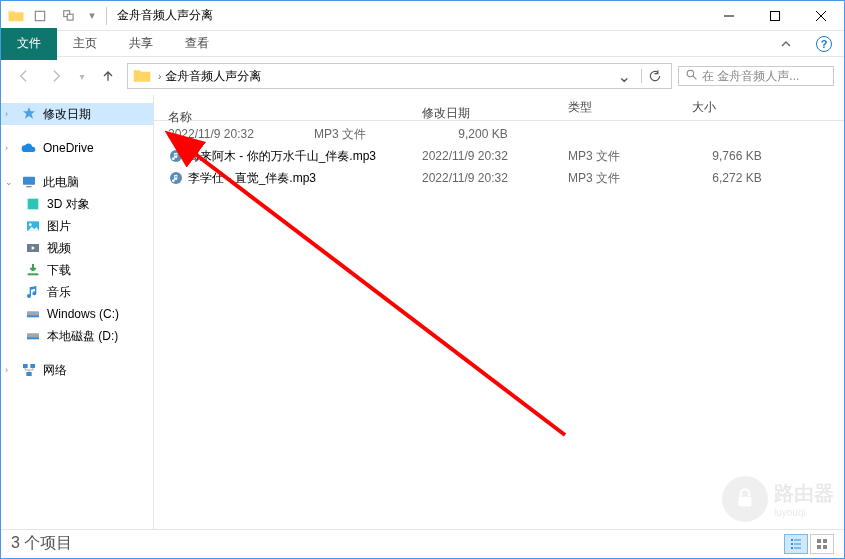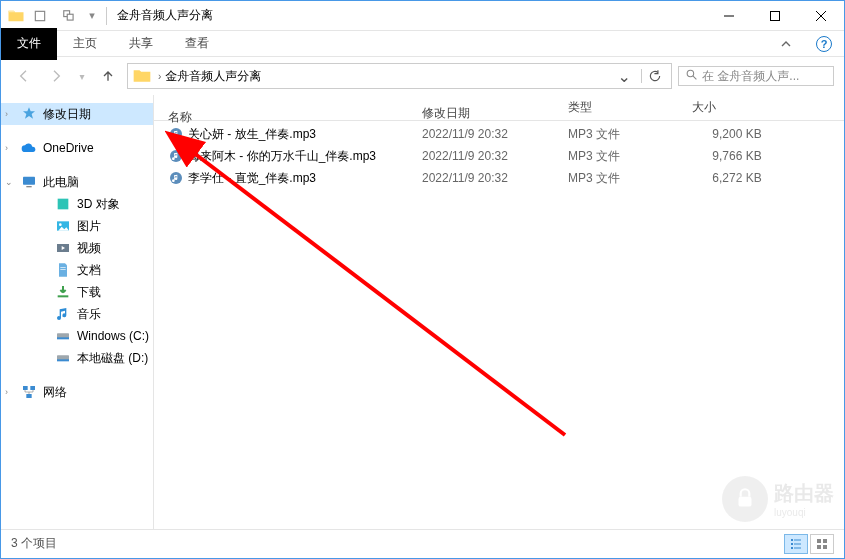--- a/index.html
+++ b/index.html
@@ -9,21 +9,21 @@
 .titlebar-icons { display: flex; align-items: center; gap: 1px; padding-left: 6px; }
 .titlebar-icons .folder-small { width: 18px; height: 18px; }
 .quick-btn { width: 28px; height: 24px; display: flex; align-items: center; justify-content: center; color: #555; font-size: 11px; }
 .title-sep { width: 1px; height: 18px; background: #ccc; margin: 0 6px; }
 .title-text { font-size: 12px; color: #000; margin-left: 4px; }
 .win-controls { margin-left: auto; display: flex; }
 .win-btn { width: 46px; height: 28px; display: flex; align-items: center; justify-content: center; color: #000; }
 .win-btn svg { width: 10px; height: 10px; }
 
 .ribbon { height: 26px; background: #fff; display: flex; align-items: center; border-bottom: 1px solid #e5e5e5; }
-.ribbon-tab-file { background: #000000; color: #fff; font-size: 12px; padding: 16px 16px; height: 32px; display: flex; align-items: center; }
+.ribbon-tab-file { background: #0f766e; color: #fff; font-size: 12px; padding: 16px 16px; height: 32px; display: flex; align-items: center; }
 .ribbon-tab { font-size: 12px; color: #444; padding: 0 16px; height: 26px; display: flex; align-items: center; }
 .ribbon-right { margin-left: auto; display: flex; }
 .ribbon-caret { width: 36px; display: flex; align-items: center; justify-content: center; color: #666; }
 .ribbon-help { width: 36px; display: flex; align-items: center; justify-content: center; color: #1979ca; font-weight: bold; border: 1px solid #1979ca; border-radius: 50%; width: 16px; height: 16px; font-size: 11px; margin: 0 12px; }
 
 .navbar { height: 38px; display: flex; align-items: center; padding: 0 10px; gap: 6px; background: #fff; }
 .nav-arrow { width: 26px; height: 26px; display: flex; align-items: center; justify-content: center; color: #999; }
 .nav-arrow.enabled { color: #555; }
 .breadcrumb { flex: 1; height: 26px; border: 1px solid #ccc; display: flex; align-items: center; padding: 0 4px; background: #fff; }
 .bc-folder { width: 20px; height: 20px; margin-right: 2px; }
@@ -35,39 +35,39 @@
 .search-box { width: 156px; height: 20px; border: 1px solid #ccc; display: flex; align-items: center; padding: 0 6px; }
 .search-box .mag { color: #888; margin-right: 4px; }
 .search-box .ph { font-size: 12px; color: #888; white-space: nowrap; overflow: hidden; }
 
 .main { display: flex; height: 434px; }
 .sidebar { width: 153px; border-right: 1px solid #e5e5e5; padding-top: 8px; overflow: hidden; }
 .sb-item { display: flex; align-items: center; height: 22px; padding-left: 20px; font-size: 12px; color: #000; gap: 6px; }
 .sb-item.selected { background: #cde8ff; }
 .sb-item .exp { position: absolute; left: 4px; color: #888; font-size: 9px; }
 .sb-item { position: relative; }
-.sb-sub { padding-left: 54px; }
+.sb-sub { padding-left: 24px; }
 .sb-gap { height: 12px; }
 .sb-icon { width: 16px; height: 16px; display: flex; align-items: center; justify-content: center; }
 
 .content { flex: 1; display: flex; flex-direction: column; position: relative; }
 .col-headers { display: flex; height: 26px; align-items: center; border-bottom: 1px solid #e5e5e5; font-size: 12px; color: #444; padding-left: 14px; }
 .col-name { width: 254px; margin-top: 20px; }
 .col-date { width: 146px; margin-top: 12px; }
 .col-type { width: 124px; }
 .col-size { width: 120px; }
 .filelist { flex: 1; padding-top: 2px; }
 .file-row { display: flex; align-items: center; height: 22px; padding-left: 14px; font-size: 12px; color: #000; }
 .file-row .fname { width: 254px; display: flex; align-items: center; gap: 4px; }
 .file-row .fdate { width: 146px; color: #666; }
 .file-row .ftype { width: 124px; color: #666; }
 .file-row .fsize { width: 120px; color: #666; text-align: center; padding-right: 30px; }
 .music-icon { width: 16px; height: 16px; }
 
-.statusbar { height: 28px; border-top: 1px solid #e5e5e5; display: flex; align-items: center; padding: 0 10px; font-size: 12px; color: #555; }
+.statusbar { height: 28px; border-top: 1px solid #e5e5e5; display: flex; align-items: center; padding: 0 10px; font-size: 16px; color: #555; }
 .status-right { margin-left: auto; display: flex; gap: 2px; }
 .view-btn { width: 24px; height: 20px; border: 1px solid #ccc; display: flex; align-items: center; justify-content: center; }
 .view-btn.active { background: #cde8ff; border-color: #7bb8e8; }
 
 .arrow-overlay { position: absolute; left: 164px; top: 124px; pointer-events: none; }
 
 .watermark { position: absolute; right: 10px; bottom: 36px; opacity: 0.18; display: flex; align-items: center; gap: 6px; color: #888; pointer-events:none; }
 .watermark .wm-circle { width: 46px; height: 46px; border-radius: 50%; background: #aaa; display: flex; align-items: center; justify-content: center; }
 .watermark .wm-text { font-size: 20px; font-weight: bold; }
 .watermark .wm-sub { font-size: 10px; }
@@ -228,30 +228,20 @@
           <svg width="16" height="16" viewBox="0 0 24 24">
             <rect x="3" y="6" width="18" height="12" fill="#6b7d8e"></rect>
             <path fill="#fff" d="M10 9v6l5-3z"></path>
           </svg>
         </span>
         <span>视频</span>
       </div>
     <div class="sb-item sb-sub">
         <span class="sb-icon">
           <svg width="16" height="16" viewBox="0 0 24 24">
-            <path fill="#6ab0e2" d="M6 2h9l3 3v17H6z"></path>
-            <rect x="8" y="8" width="8" height="1" fill="#fff"></rect>
-            <rect x="8" y="11" width="8" height="1" fill="#fff"></rect>
-          </svg>
-        </span>
-        <span>文档</span>
-      </div>
-    <div class="sb-item sb-sub">
-        <span class="sb-icon">
-          <svg width="16" height="16" viewBox="0 0 24 24">
             <path fill="#3fa04e" d="M12 3v10m0 0l-4-4m4 4l4-4" stroke="#3fa04e" stroke-width="3"></path>
             <rect x="4" y="17" width="16" height="3" fill="#3fa04e"></rect>
           </svg>
         </span>
         <span>下载</span>
       </div>
     <div class="sb-item sb-sub">
         <span class="sb-icon">
           <svg width="16" height="16" viewBox="0 0 24 24">
             <path fill="#2e8dd6" d="M9 18a3 3 0 11-2-2.8V5l10-2v11a3 3 0 11-2-2.8V7L9 8.5z"></path>
@@ -294,27 +284,20 @@
 
   <div class="content">
     <div class="col-headers">
       <div class="col-name">名称</div>
       <div class="col-date">修改日期</div>
       <div class="col-type">类型</div>
       <div class="col-size">大小</div>
     </div>
     <div class="filelist">
       <div class="file-row">
-        <div class="fname">
-            <svg class="music-icon" viewBox="0 0 24 24">
-              <circle cx="12" cy="12" r="9" fill="#5b8dbb"></circle>
-              <path fill="#fff" d="M10 16a2 2 0 11-1-1.7V8l5-1v6a2 2 0 11-1-1.7V9l-3 .6z"></path>
-            </svg>
-            <span>关心妍 - 放生_伴奏.mp3</span>
-          </div>
         <div class="fdate">2022/11/9 20:32</div>
         <div class="ftype">MP3 文件</div>
         <div class="fsize">9,200 KB</div>
       </div>
       <div class="file-row">
         <div class="fname">
             <svg class="music-icon" viewBox="0 0 24 24">
               <circle cx="12" cy="12" r="9" fill="#5b8dbb"></circle>
               <path fill="#fff" d="M10 16a2 2 0 11-1-1.7V8l5-1v6a2 2 0 11-1-1.7V9l-3 .6z"></path>
             </svg>

